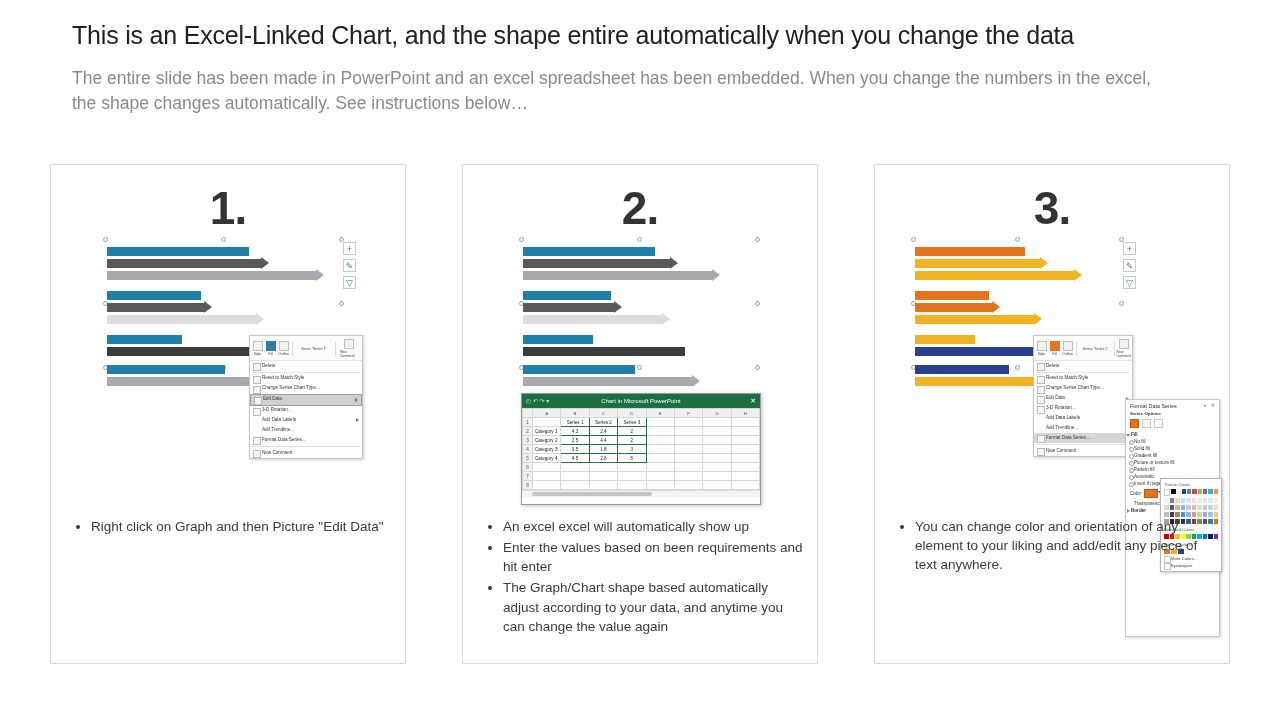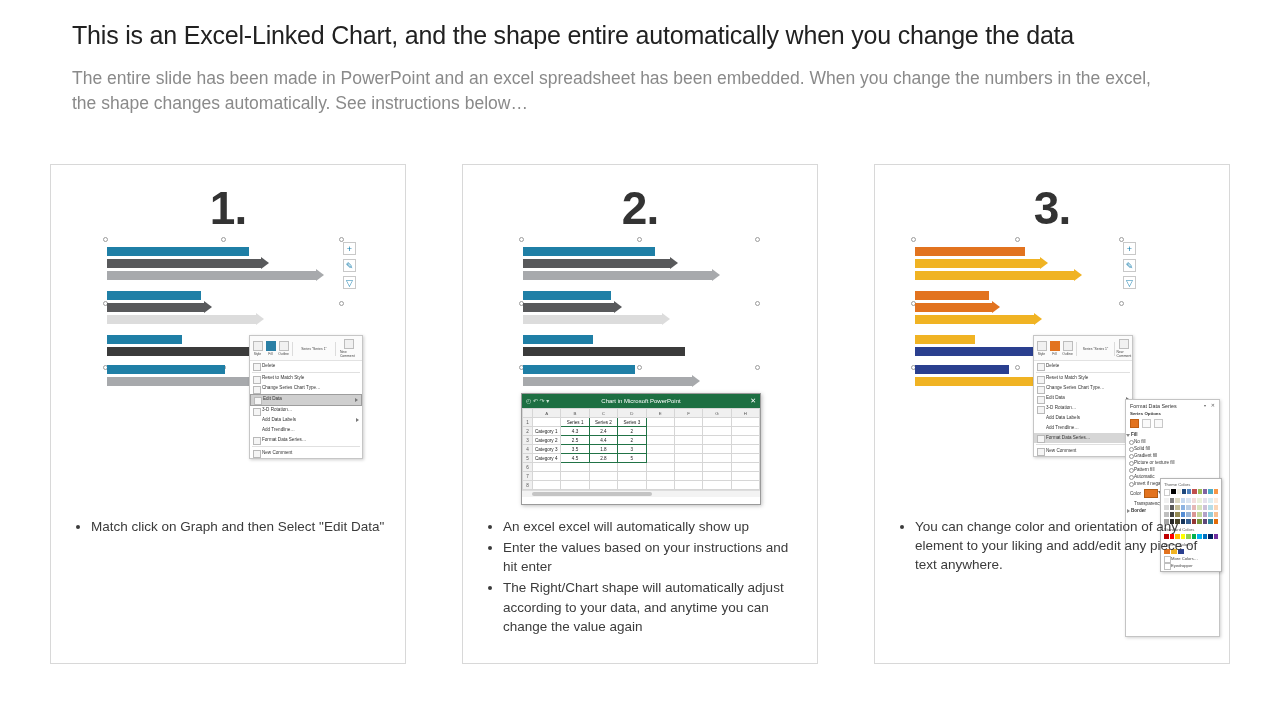--- a/index.html
+++ b/index.html
@@ -361,21 +361,21 @@
           <div class="ctx-row"><span>Add Data Labels</span><span class="caret"></span></div>
           <div class="ctx-row"><span>Add Trendline…</span></div>
           <div class="ctx-row"><span class="ic"></span><span>Format Data Series…</span></div>
           <div class="ctx-sep"></div>
           <div class="ctx-row"><span class="ic"></span><span>New Comment</span></div>
         </div>
       </div>
 
       <div class="bullets">
         <ul>
-          <li>Match click on Graph and then Select "Edit Data"</li>
+          <li>Right click on Graph and then Picture "Edit Data"</li>
         </ul>
       </div>
     </div>
 
     <div class="card">
       <div class="step-num">2.</div>
 
       <div class="figure">
         <div class="handle" style="left:56px;  top:0px;"></div>
         <div class="handle" style="left:174px; top:0px;"></div>
@@ -513,22 +513,22 @@
           </div>
           <div class="xl-scroll">
               <div class="thumb"></div>
             </div>
         </div>
       </div>
 
       <div class="bullets">
         <ul>
           <li>An excel excel will automatically show up</li>
-          <li>Enter the values based on your instructions and hit enter</li>
-          <li>The Right/Chart shape will automatically adjust according to your data, and anytime you can change the value again</li>
+          <li>Enter the values based on been requirements and hit enter</li>
+          <li>The Graph/Chart shape based automatically adjust according to your data, and anytime you can change the value again</li>
         </ul>
       </div>
     </div>
 
     <div class="card">
       <div class="step-num">3.</div>
 
       <div class="figure">
         <div class="handle" style="left:36px;  top:0px;"></div>
         <div class="handle" style="left:140px; top:0px;"></div>

